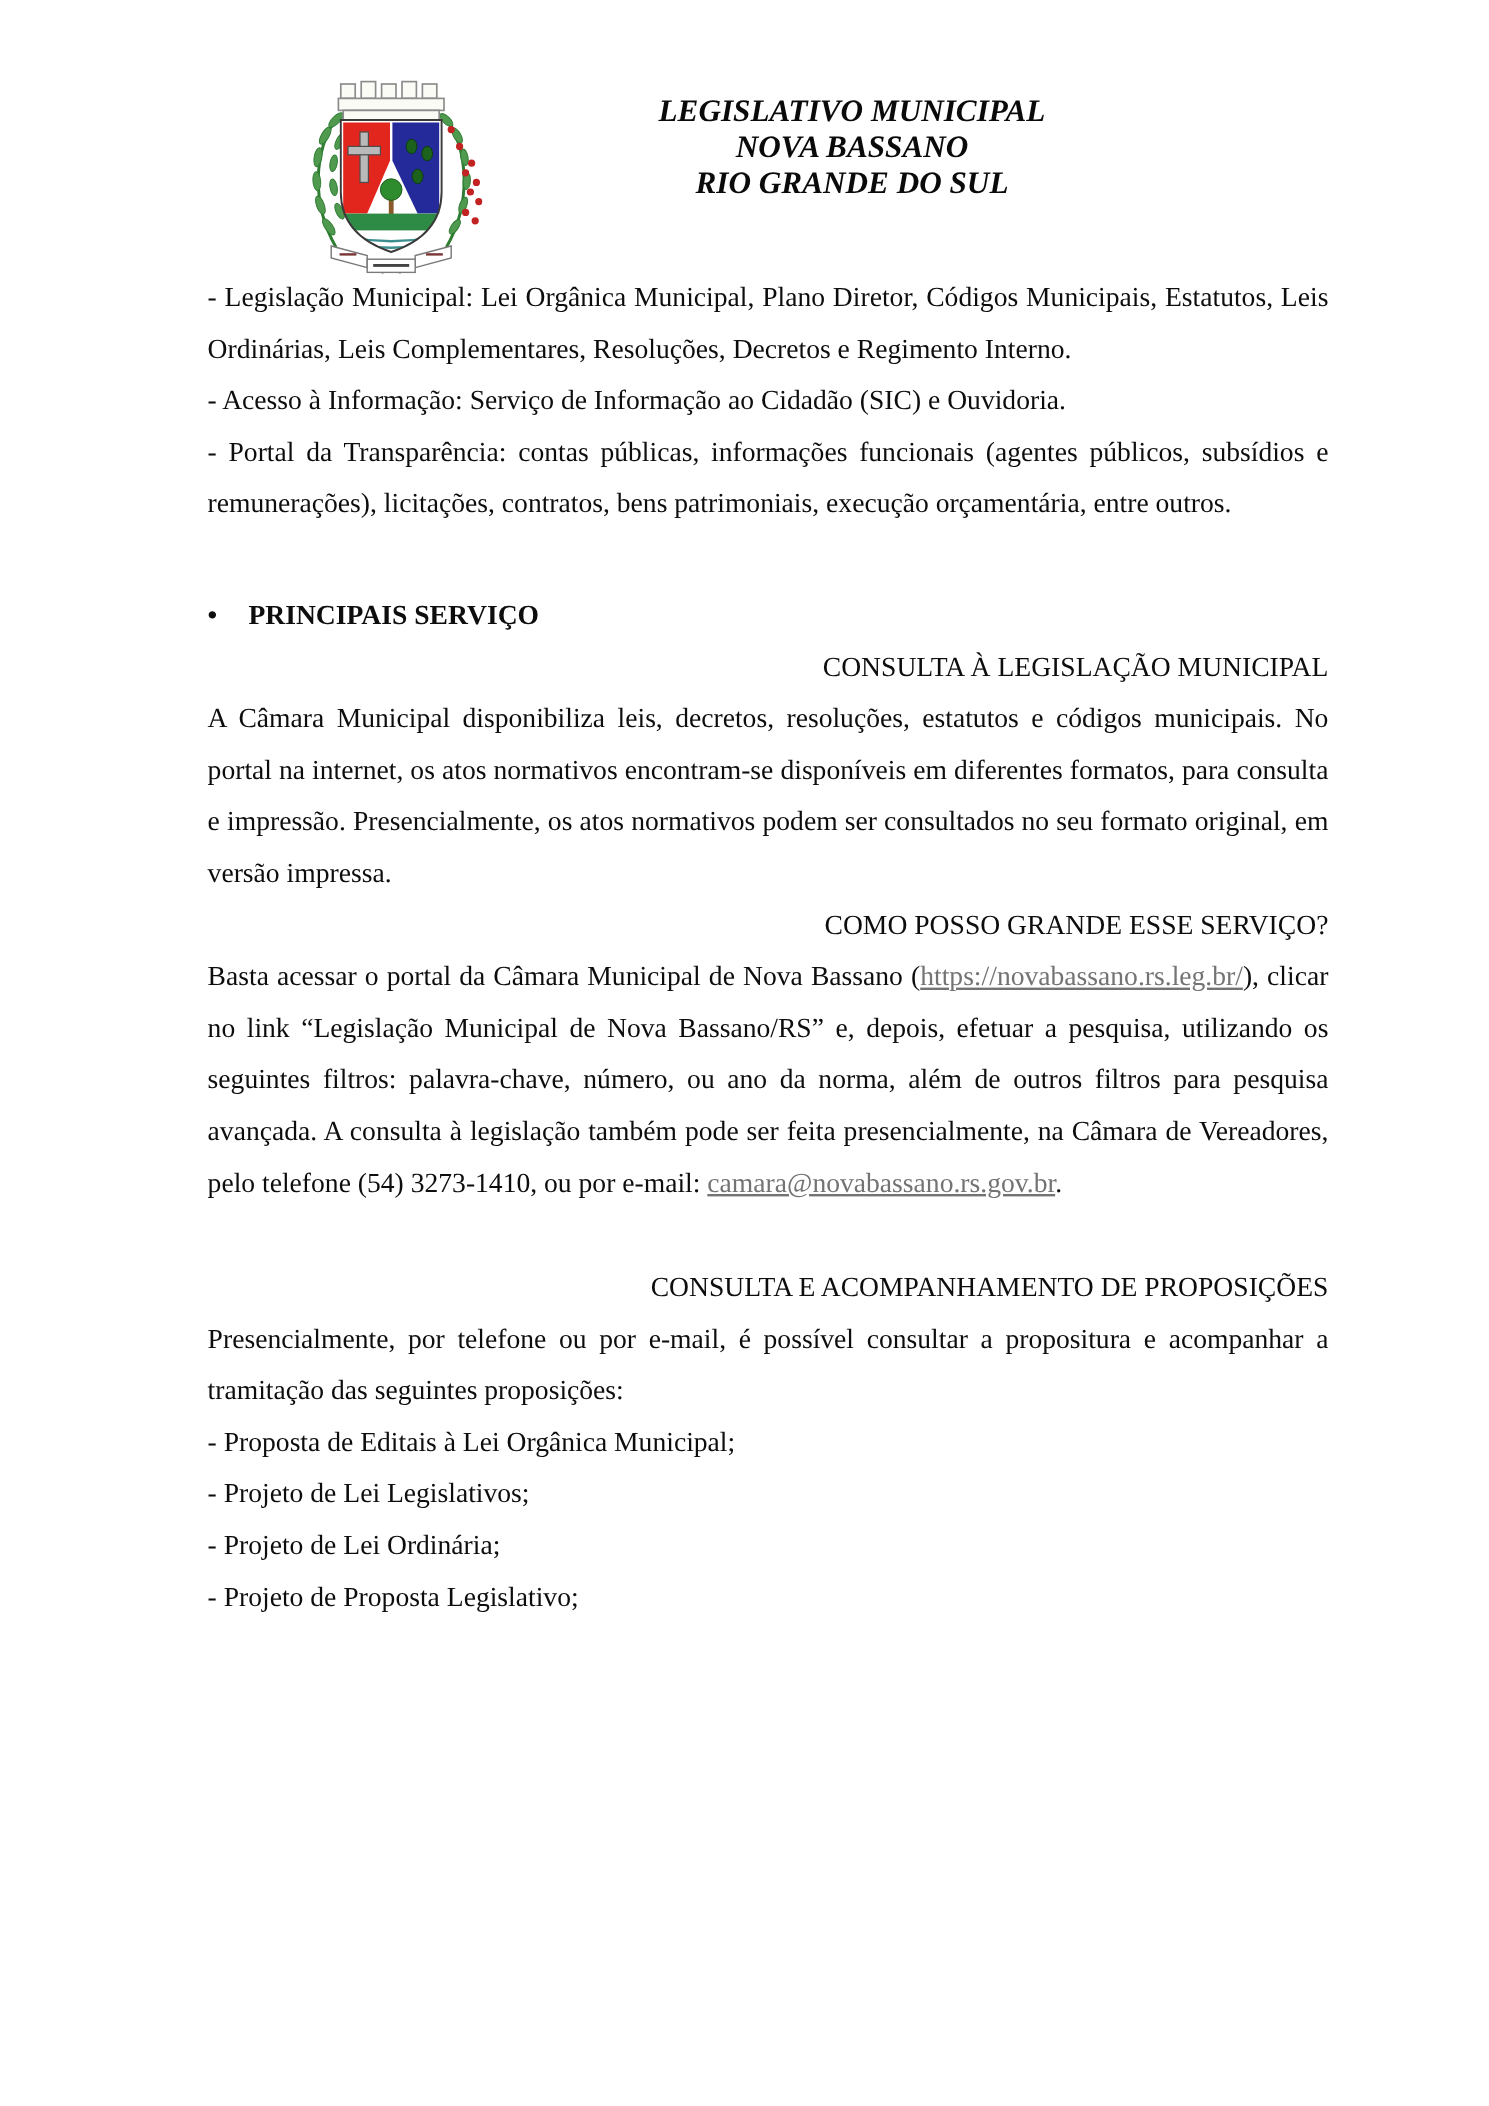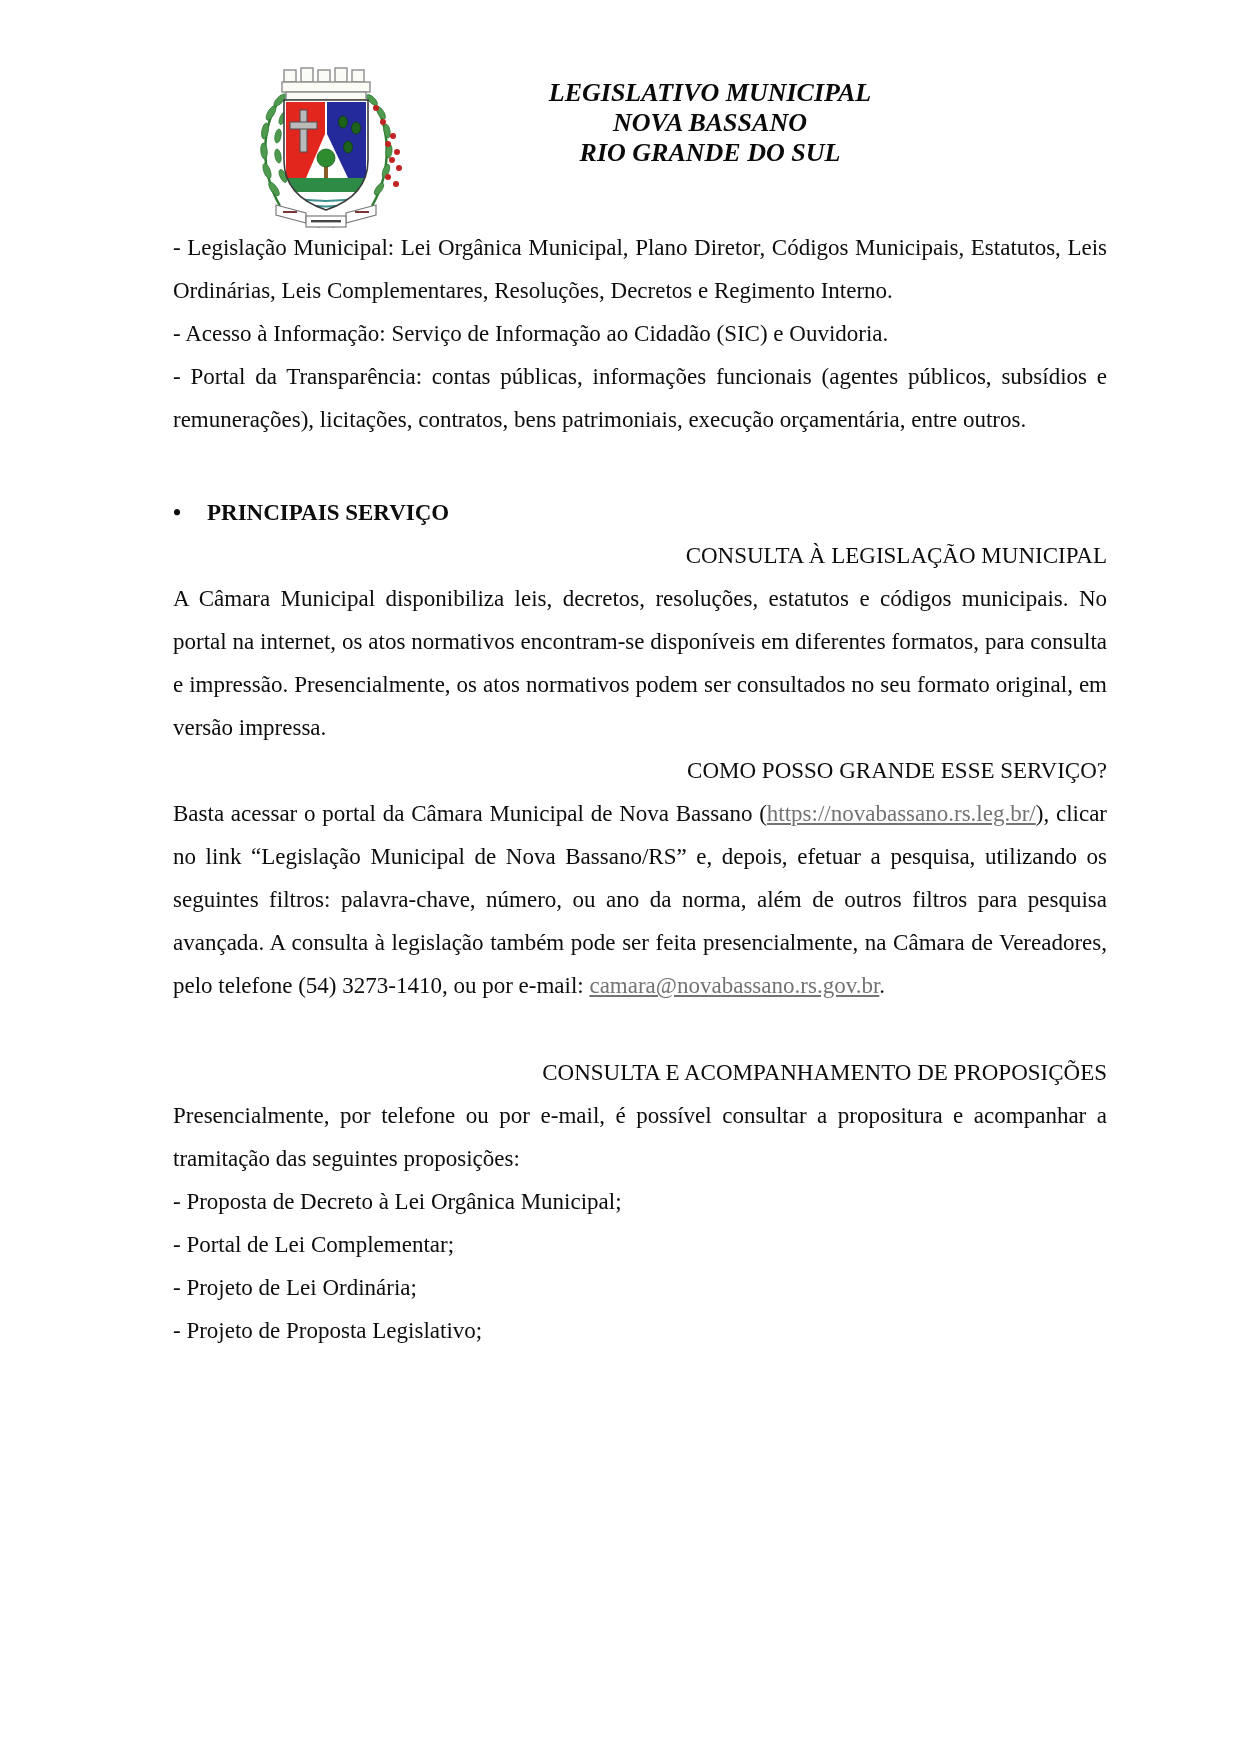--- a/index.html
+++ b/index.html
@@ -191,19 +191,19 @@
     <p class="j">A Câmara Municipal disponibiliza leis, decretos, resoluções, estatutos e códigos municipais. No portal na internet, os atos normativos encontram-se disponíveis em diferentes formatos, para consulta e impressão. Presencialmente, os atos normativos podem ser consultados no seu formato original, em versão impressa.</p>
     <p class="h">COMO POSSO GRANDE ESSE SERVIÇO?</p>
 
     <p class="j"><span>Basta acessar o portal da Câmara Municipal de Nova Bassano (</span><a class="link" href="#">https://novabassano.rs.leg.br/</a><span>), clicar no link “Legislação Municipal de Nova Bassano/RS” e, depois, efetuar a pesquisa, utilizando os seguintes filtros: palavra-chave, número, ou ano da norma, além de outros filtros para pesquisa avançada. A consulta à legislação também pode ser feita presencialmente, na Câmara de Vereadores, pelo telefone (54) 3273-1410, ou por e-mail: </span><a class="link" href="#">camara@novabassano.rs.gov.br</a><span>.</span></p>
 
     <div class="spacer"></div>
 
     <p class="h">CONSULTA E ACOMPANHAMENTO DE PROPOSIÇÕES</p>
     <p class="j">Presencialmente, por telefone ou por e-mail, é possível consultar a propositura e acompanhar a tramitação das seguintes proposições:</p>
 
-    <p class="li">- Proposta de Decreto à Lei Orgânica Municipal;</p>
-    <p class="li">- Portal de Lei Complementar;</p>
+    <p class="li">- Proposta de Editais à Lei Orgânica Municipal;</p>
+    <p class="li">- Projeto de Lei Legislativos;</p>
     <p class="li">- Projeto de Lei Ordinária;</p>
     <p class="li">- Projeto de Proposta Legislativo;</p>
 
   </div>
 </div>
 
 </body></html>

